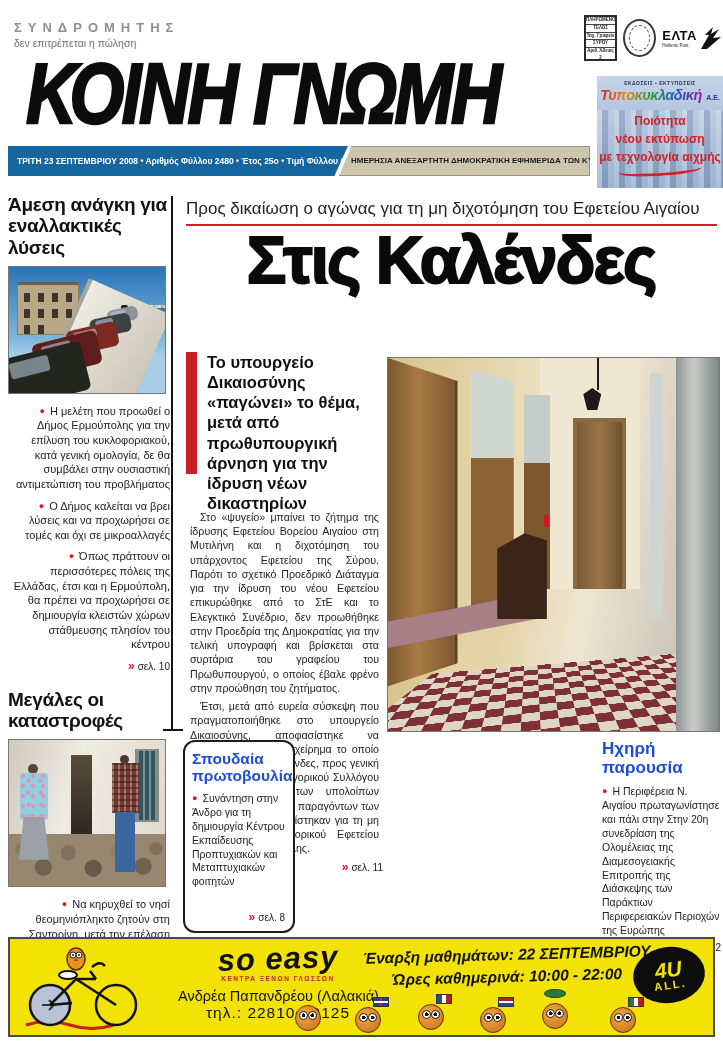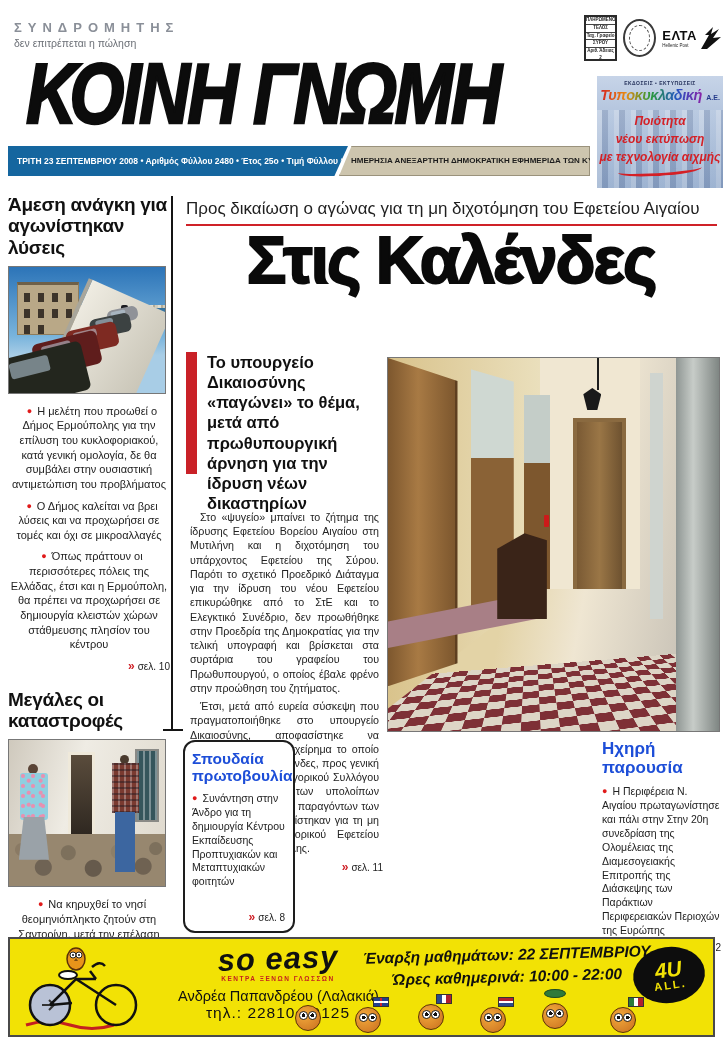--- a/index.html
+++ b/index.html
@@ -30,37 +30,37 @@
 
   .print-ad{left:597px;top:76px;width:126px;height:112px;overflow:hidden;
     background:linear-gradient(#c7d4e8,#8fa7c9);text-align:center}
   .print-ad .city{position:absolute;left:0;bottom:0;width:100%;height:70%;opacity:.5;
     background:repeating-linear-gradient(90deg,rgba(255,255,255,.55) 0 5px,rgba(80,100,140,.45) 5px 11px,rgba(200,215,235,.5) 11px 17px)}
   .pa-top{position:relative;font-size:5px;color:#26335c;margin-top:4px;letter-spacing:.5px;font-weight:bold}
   .pa-brand{position:relative;font-size:14.5px;font-weight:bold;font-style:italic;letter-spacing:-.5px;
     background:linear-gradient(90deg,#d42020,#e88a12,#2a9a3a,#2255c0,#8a22a8);
     -webkit-background-clip:text;background-clip:text;-webkit-text-fill-color:transparent;display:inline-block}
   .pa-ae{position:relative;font-size:7px;color:#243a8a;font-weight:bold}
-  .pa-lines{position:relative;margin-top:8px;font-size:12px;line-height:1.5;font-weight:bold;font-style:italic;color:#d42026}
+  .pa-lines{position:relative;margin-top:8px;font-size:12px;line-height:1.5;font-weight:bold;color:#d42026}
   .pa-swoosh{position:relative;width:84px;height:7px;margin:3px auto 0;border-bottom:3px solid #d42026;border-radius:0 0 70% 60%/0 0 9px 7px;transform:rotate(-3deg)}
 
   .date-bar{left:8px;top:146px;width:582px;height:30px}
   .db-blue{position:absolute;left:0;top:0;width:340px;height:30px;background:#15669f;
     clip-path:polygon(0 0,100% 0,96% 100%,0 100%)}
   .db-blue span{display:block;padding:0 0 0 9px;line-height:30px;font-size:8.5px;font-weight:bold;color:#fff;white-space:nowrap}
   .db-tan{position:absolute;left:331px;top:0;width:251px;height:30px;background:#cdc5ae;
     clip-path:polygon(5% 0,100% 0,100% 100%,0 100%);box-shadow:inset 0 0 0 1px #9a927c}
   .db-tan span{display:block;text-align:center;line-height:30px;font-size:8px;font-weight:bold;color:#1c1c1c;padding-left:12px;white-space:nowrap}
 
   
   .left-col{left:8px;top:194px;width:162px}
   .lc-title{font-size:19px;line-height:1.12;font-weight:bold;color:#111;letter-spacing:-.3px}
   .photo-frame{position:relative;overflow:hidden;border:1px solid #777;margin-top:8px;background:#ccc}
   .bullets{margin-top:10px}
-  .bullets p{font-size:11px;line-height:1.33;color:#222;margin-bottom:7px;text-align:center}
+  .bullets p{font-size:11px;line-height:1.33;color:#222;margin-bottom:7px;text-align:right}
   .dot{color:#e01a1a;font-size:9px;margin:0 5px 0 6px;vertical-align:1px}
   .pref{font-size:10px;color:#222;text-align:right;margin-top:2px}
   .pri{color:#cf2128;font-weight:bold;font-size:12px;margin-right:3px}
   .gap{height:16px}
 
   .vrule{left:171px;top:196px;width:2px;height:534px;background:#141414}
   .vrule-foot{left:163px;top:729px;width:20px;height:2px;background:#141414}
 
   
   .kicker{left:186px;top:199px;width:531px;font-size:17px;color:#1f1f1f;white-space:nowrap;
@@ -234,21 +234,21 @@
   <div class="abs date-bar">
     <div class="db-blue">
       <span>ΤΡΙΤΗ 23 ΣΕΠΤΕΜΒΡΙΟΥ 2008 • Αριθμός Φύλλου 2480 • Έτος 25ο • Τιμή Φύλλου 0,50€</span>
     </div>
     <div class="db-tan">
       <span>ΗΜΕΡΗΣΙΑ ΑΝΕΞΑΡΤΗΤΗ ΔΗΜΟΚΡΑΤΙΚΗ ΕΦΗΜΕΡΙΔΑ ΤΩΝ ΚΥΚΛΑΔΩΝ</span>
     </div>
   </div>
 
   <div class="abs left-col">
-    <div class="lc-title">Άμεση ανάγκη για αγωνίστηκαν λύσεις</div>
+    <div class="lc-title">Άμεση ανάγκη για εναλλακτικές λύσεις</div>
 
     <div class="photo-frame ph1">
       <div class="scene">
         <div class="s1-sky"></div>
         <div class="s1-houses"></div>
         <div class="s1-sea"></div>
         <div class="s1-bldg">
             <div class="s1-win"></div>
           </div>
         <div class="s1-wall"></div>

